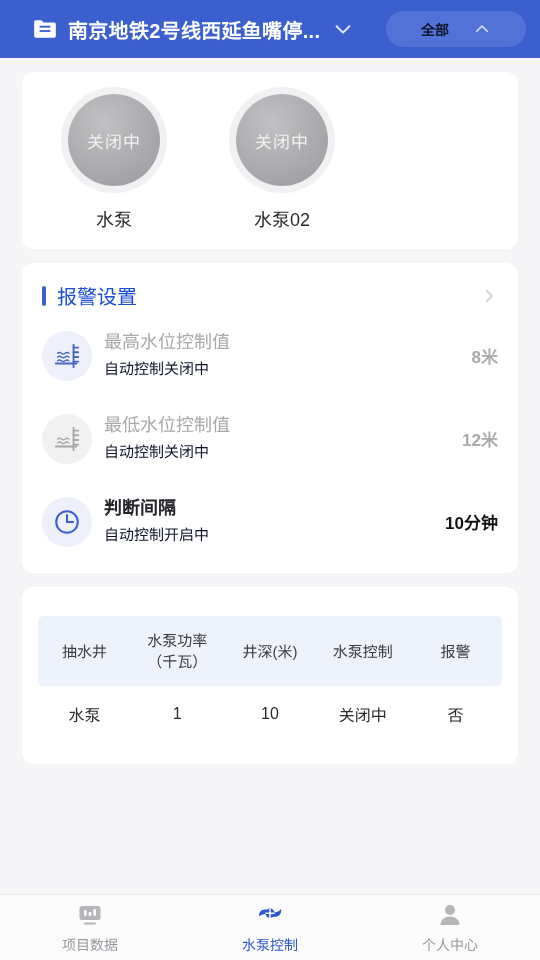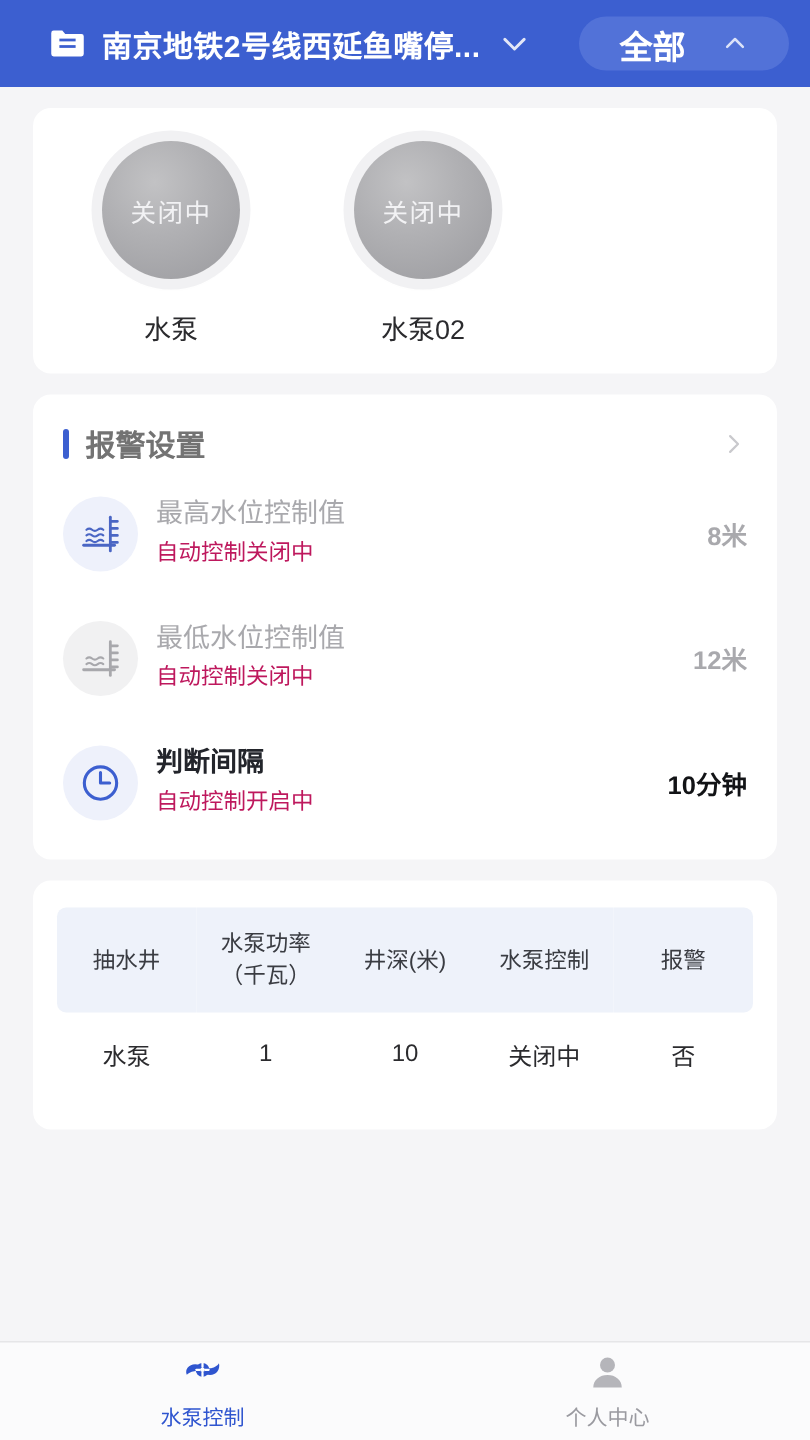--- a/index.html
+++ b/index.html
@@ -31,21 +31,21 @@
     margin-left:2px; display:block;
   }
   .header-spacer { flex:1 1 auto; }
   .filter-pill {
     background:#5272d8;
     border-radius:20px;
     height:36px; min-width:140px;
     display:flex; align-items:center; justify-content:center;
     gap:24px; padding:0 20px;
   }
-  .filter-pill-label { color:#ffffff; font-size:22px; font-weight:600; }
+  .filter-pill-label { color:#0f172a; font-size:14px; font-weight:600; }
   .filter-caret { width:18px; height:18px; flex:0 0 18px; display:block; }
 
   
   .scroll {
     flex:1 1 auto; overflow:hidden;
     padding:0 0 2px 0;
   }
   .card {
     background:#ffffff;
     border-radius:12px;
@@ -85,49 +85,49 @@
   
   .alarm-card { padding:18px 20px 10px 20px; }
   .alarm-head {
     display:flex; align-items:center;
     padding:0 0 4px 0; cursor:pointer;
   }
   .accent-bar {
     width:4px; height:20px; background:#3c5fd0;
     border-radius:2px; margin-right:11px; flex:0 0 4px;
   }
-  .alarm-title { font-size:20px; font-weight:700; color:#737373; }
+  .alarm-title { font-size:20px; font-weight:400; color:#1d4ed8; }
   .alarm-head-spacer { flex:1 1 auto; }
   .chev-right { width:18px; height:18px; display:block; flex:0 0 18px; }
 
   .alarm-row {
     display:flex; align-items:center;
     padding:16px 0 16px 0;
     gap:12px; cursor:pointer;
   }
   .alarm-icon-wrap {
     width:50px; height:50px; border-radius:50%;
     flex:0 0 50px;
     display:flex; align-items:center; justify-content:center;
   }
   .alarm-icon-wrap.on  { background:#eef1fb; }
   .alarm-icon-wrap.off { background:#f1f1f2; }
   .alarm-icon { width:30px; height:30px; display:block; }
   .alarm-text { flex:1 1 auto; min-width:0; }
   .alarm-label { font-size:18px; line-height:25px; }
   .alarm-label.on  { color:#23252b; font-weight:600; }
   .alarm-label.off { color:#a9a9ad; font-weight:400; }
-  .alarm-sub { font-size:15px; line-height:24px; color:#be185d; margin-top:2px; }
+  .alarm-sub { font-size:15px; line-height:24px; color:#0f172a; margin-top:2px; }
   .alarm-value { font-size:17px; white-space:nowrap; padding-left:8px; }
   .alarm-value.on  { color:#121316; font-weight:700; }
   .alarm-value.off { color:#a9a9ad; font-weight:700; }
 
   
   .table-card { padding:18px 16px 22px 16px; }
-  table { width:100%; border-collapse:collapse; table-layout:fixed; }
+  table { width:100%; border-collapse:collapse; table-layout:fixed;margin-top:11px; }
   thead th {
     background:#eef2fa;
     font-size:15px; font-weight:400; color:#3a3c42;
     padding:14px 2px; line-height:21px; text-align:center;
     vertical-align:middle;
   }
   thead th:first-child { border-radius:6px 0 0 6px; }
   thead th:last-child  { border-radius:0 6px 6px 0; }
   tbody td {
     font-size:16px; color:#2b2b2e; text-align:center;
@@ -290,20 +290,30 @@
         </tr>
 
       </tbody>
     </table>
   </div>
 
 </div>
 
 <div class="tabbar">
 
+  <div class="tab">
+    <svg class="tab-icon" viewBox="0 0 28 28">
+      <rect x="3.5" y="5" width="21" height="14" rx="2.5" fill="#b5b5ba"></rect>
+      <rect x="8" y="9" width="2.6" height="6" rx="1.2" fill="#ffffff"></rect>
+      <rect x="12.7" y="11" width="2.6" height="4" rx="1.2" fill="#ffffff"></rect>
+      <rect x="17.4" y="8" width="2.6" height="7" rx="1.2" fill="#ffffff"></rect>
+      <rect x="8" y="21.5" width="12" height="2" rx="1" fill="#b5b5ba"></rect>
+    </svg>
+    <span class="tab-label">项目数据</span>
+  </div>
 
   <div class="tab active">
     <svg class="tab-icon" viewBox="0 0 28 28">
       <path d="M3.5 15.5c-1.4-3.6 1.4-7 5.6-7 2.1 0 3.4.6 5 1.5 2.1 1.2 3.6 1.5 5.6 1.2 2.6-.4 4.3-1.8 5.3-3.3.9 4.3-1.7 7.8-6 7.8-2.1 0-3.5-.6-5.2-1.5-2-1.1-3.4-1.4-5.3-1.1-2.4.4-4.1 1.3-5 2.4z" fill="#2f55cf"></path>
       <circle cx="14" cy="12.2" r="4.6" fill="#2f55cf"></circle>
       <circle cx="14" cy="12.2" r="1.5" fill="#ffffff"></circle>
       <path d="M14 7.9v2.3M14 14.2v2.3M9.9 12.2h2.3M15.8 12.2h2.3" stroke="#ffffff" stroke-width="1.5" stroke-linecap="round"></path>
     </svg>
     <span class="tab-label">水泵控制</span>
   </div>

